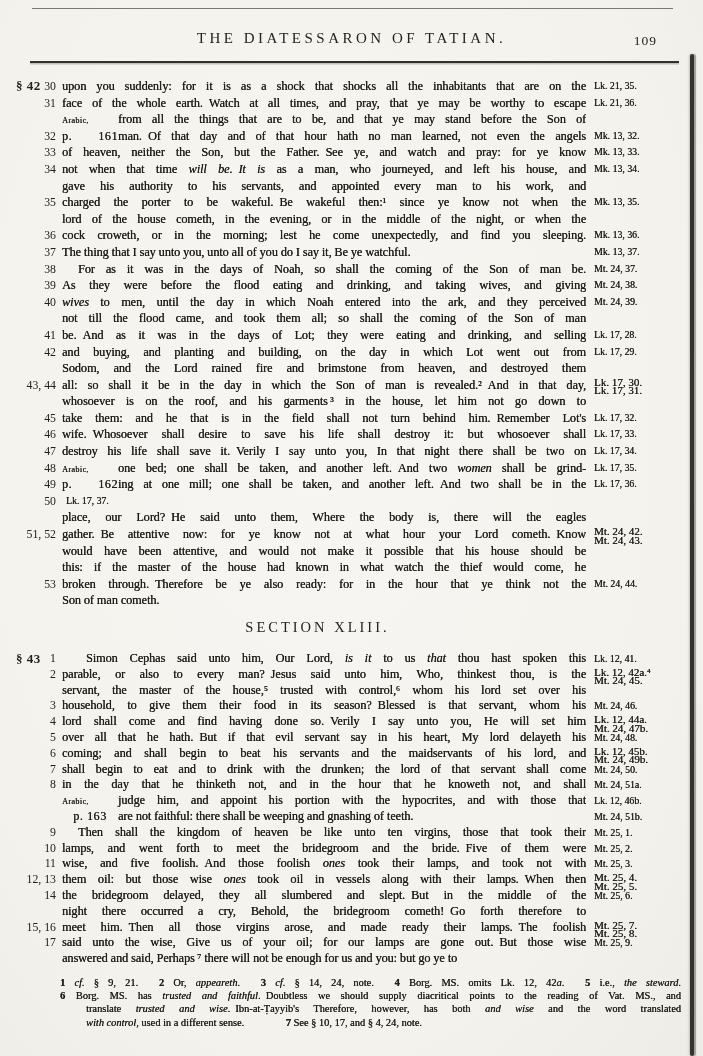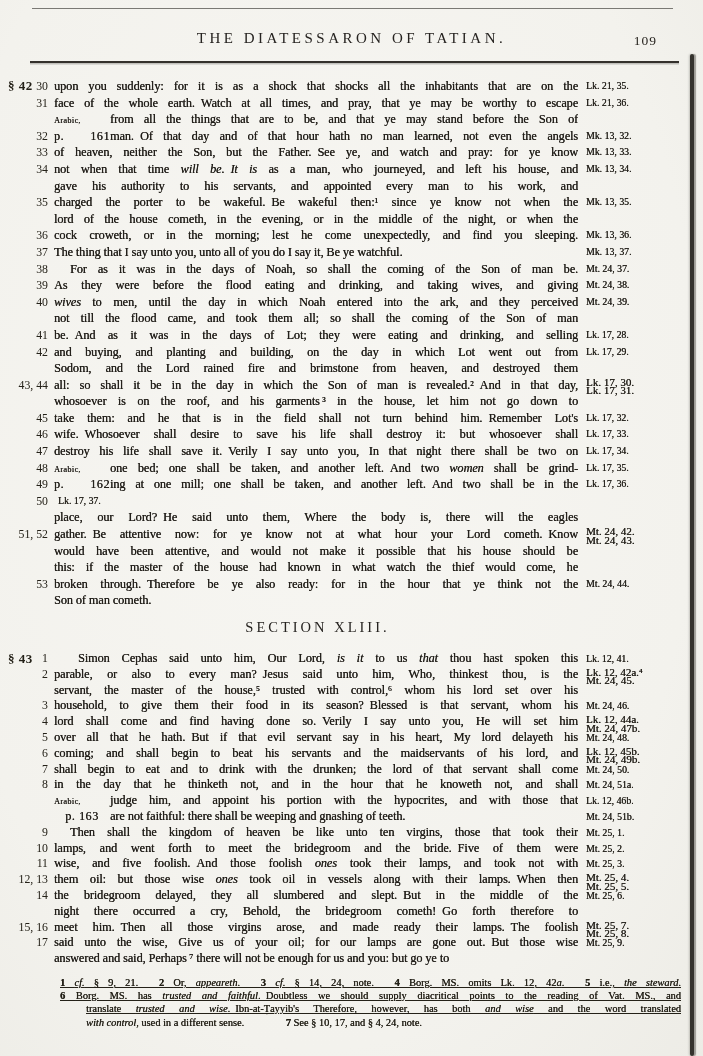--- a/index.html
+++ b/index.html
@@ -15,21 +15,21 @@
   .running-title{text-align:center; font-size:15px; letter-spacing:3.5px; color:#262320;}
   .page-number{position:absolute; right:16px; top:3px; font-size:13.5px; letter-spacing:1px;}
   .header-rule{position:absolute; top:61px; left:30px; right:24px; height:0;
     border-top:2px solid #34312c; box-shadow:0 1.5px 0 rgba(40,38,34,.25);}
   .scan-edge{position:absolute; top:54px; bottom:0; right:9px; width:4px; background:#35332e;
     box-shadow:2px 0 1px rgba(60,58,52,.45), -1px 0 2px rgba(60,58,52,.25); border-radius:2px;}
   .body{position:absolute; top:78px; left:0; width:100%;}
 
   .section{--lh:16.6px;}
   .section[data-section="1"]{--lh:15.8px;}
-  .line{display:flex; height:var(--lh); line-height:var(--lh); align-items:flex-start; padding-left:8px;}
+  .line{display:flex; height:var(--lh); line-height:var(--lh); align-items:flex-start; padding-left:16px;}
   .gutter{position:relative; width:40px; flex:none; text-align:right; padding-right:2px;
     font-size:11.8px; font-variant-numeric:oldstyle-nums; color:#242118;}
   .marker{position:absolute; left:0; top:0; font-weight:700; font-size:13px; letter-spacing:.5px; text-align:left;}
   .text{flex:none; width:524px; margin-left:4px; font-size:12.3px; letter-spacing:-0.1px;
     text-shadow:0.25px 0 0 currentColor; white-space:normal; overflow:hidden; height:var(--lh);}
   .aj{text-align:justify; text-align-last:justify; text-justify:inter-word;}
   .al{text-align:left;}
   .it{font-style:italic;}
   .bd{font-weight:700;}
   .prefix{display:inline-block; width:56px; text-align:center; text-indent:0; vertical-align:baseline;}
@@ -37,21 +37,21 @@
   .prefix.roman{font-size:12px; letter-spacing:.6px;}
   .refs{flex:none; width:100px; margin-left:8px; font-size:9.8px; line-height:var(--lh);
     color:#26231d; text-shadow:0.2px 0 0 currentColor;}
   .refs .ref{display:block;}
   .refs.double{font-size:11px; line-height:8.6px; padding-top:1px;}
 
   .section-heading{margin:10px 88px 12px 20px; height:20px; text-align:center; font-weight:400;
     font-size:14.5px; letter-spacing:3px; color:#262320;}
   .footnotes{margin:9px 22px 0 60px; font-size:10.4px; color:#242118; text-shadow:0.2px 0 0 currentColor;}
   .fn-line{height:13.2px; line-height:13.2px; overflow:hidden;}
-  .fn-line.aj{text-align:justify; text-align-last:justify;text-decoration:underline;}
+  .fn-line.aj{text-align:justify; text-align-last:justify;}
   .fn-line.ind{padding-left:26px;}
 </style>
 </head>
 <body>
 
 <div class="page">
   <div class="top-rule"></div>
   <div class="header">
     <div class="running-title">THE DIATESSARON OF TATIAN.</div>
     <div class="page-number">109</div>

